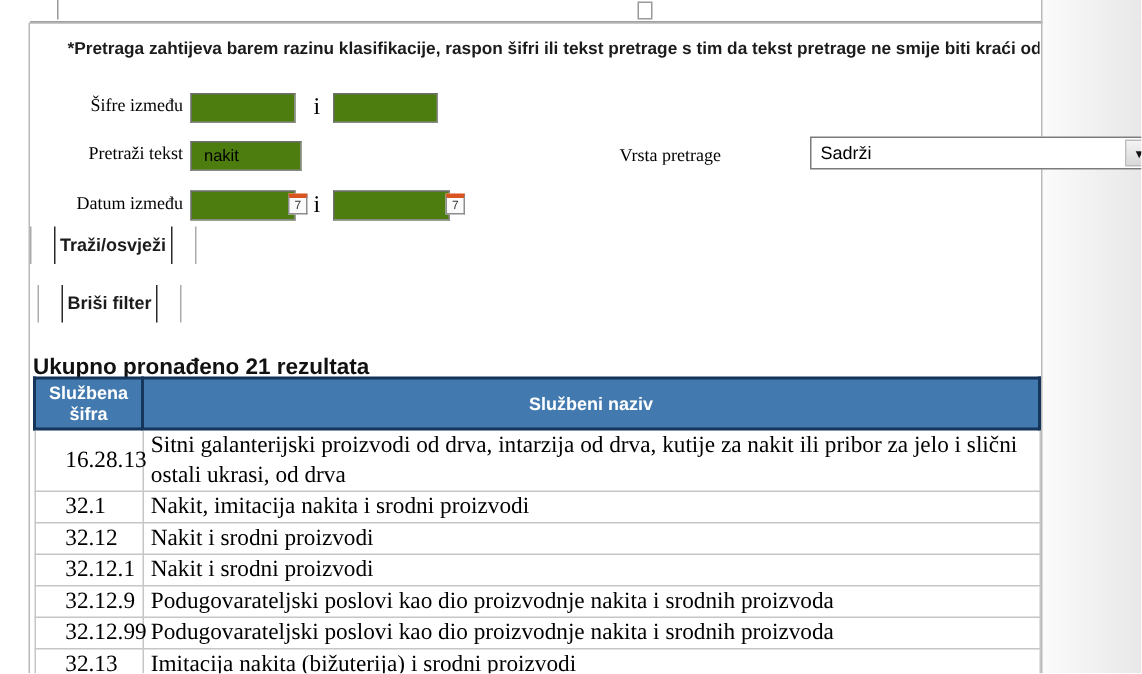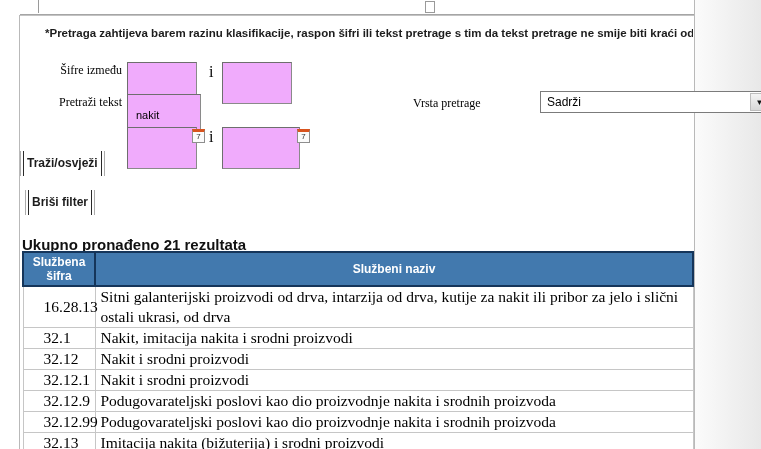--- a/index.html
+++ b/index.html
@@ -15,31 +15,31 @@
   .right-border{position:absolute;left:694px;top:0;width:1px;height:449px;background:#b9b9b9;}
 
   .note{position:absolute;left:45px;top:27px;width:648px;font-size:11.5px;font-weight:bold;color:#1c1c1c;
         white-space:nowrap;overflow:hidden;}
 
   
   .flabel{position:absolute;left:20px;width:102px;text-align:right;
           font-family:"Liberation Serif",serif;font-size:12px;color:#000;}
   .conj{position:absolute;font-family:"Liberation Serif",serif;font-size:16px;}
   .txt{position:absolute;height:16px;border:1px solid #8a8a8a;border-top-color:#6e6e6e;border-left-color:#6e6e6e;
-       background:#f0abfc;font-family:"Liberation Sans",sans-serif;font-size:11px;padding:12px 4px;box-sizing:content-box;}
+       background:#4d7c0f;font-family:"Liberation Sans",sans-serif;font-size:11px;padding:1px 4px;box-sizing:content-box;}
   .vrsta-label{position:absolute;left:413px;top:96px;font-family:"Liberation Serif",serif;font-size:12px;}
   .select{position:absolute;left:540px;top:91px;width:230px;height:20px;border:1px solid #7b7b7b;background:#fff;}
   .select .sel-text{position:absolute;left:6px;top:3px;font-size:12px;}
   .select .sel-arrow{position:absolute;right:2px;top:1px;bottom:1px;width:17px;background:linear-gradient(#f4f4f4,#d8d8d8);
        border:1px solid #bdbdbd;display:flex;align-items:center;justify-content:center;font-size:8px;color:#111;}
   .cal{position:absolute;width:11px;height:10px;border:1px solid #8e8e8e;border-top:3px solid #d9541e;background:#fbfbfb;
        font-size:8px;line-height:10px;text-align:center;color:#333;}
 
   
-  .btn-wrap{position:absolute;height:25px;border-left:1px solid #ababab;border-right:1px solid #ababab;padding:0 2px;cursor:pointer;}
+  .btn-wrap{position:absolute;height:25px;border-left:1px solid #ababab;border-right:1px solid #ababab;padding:0 15px;cursor:pointer;}
   .btn-inner{display:inline-block;height:25px;line-height:24px;border-left:1px solid #2a2a2a;border-right:1px solid #2a2a2a;
        padding:0 3px;font-size:12px;font-weight:bold;color:#1c1c1c;background:#fff;}
 
   .summary{position:absolute;left:22px;top:236px;font-size:15px;font-weight:bold;color:#111;}
 
   
   .results{position:absolute;left:22px;top:251px;width:672px;}
   table{border-collapse:collapse;width:672px;table-layout:fixed;}
   th{background:#4279ae;color:#fff;font-size:12px;font-weight:bold;text-align:center;
      border:2px solid #15355a;height:30px;padding:1px 2px;}
@@ -70,20 +70,21 @@
   <input class="txt" style="left: 222px; top: 62px; width: 60px;" value="">
 
   <div class="flabel" style="top:95px;">Pretraži tekst</div>
   <input class="txt" style="left: 127px; top: 94px; width: 60px; padding-left: 8px;" value="nakit">
   <div class="vrsta-label">Vrsta pretrage</div>
   <div class="select">
     <span class="sel-text">Sadrži</span>
     <span class="sel-arrow">▼</span>
   </div>
 
+  <div class="flabel" style="top:128px;">Datum između</div>
   <input class="txt" style="left: 127px; top: 127px; width: 60px;" value="">
   <div class="cal" style="left:192px;top:129px;">7</div>
   <div class="conj" style="left:209px;top:128px;">i</div>
   <input class="txt" style="left: 222px; top: 127px; width: 68px;" value="">
   <div class="cal" style="left:297px;top:129px;">7</div>
 
   <div class="btn-wrap" style="left:20px;top:151px;">
     <span class="btn-inner">Traži/osvježi</span>
   </div>
   <div class="btn-wrap" style="left:25px;top:190px;">

